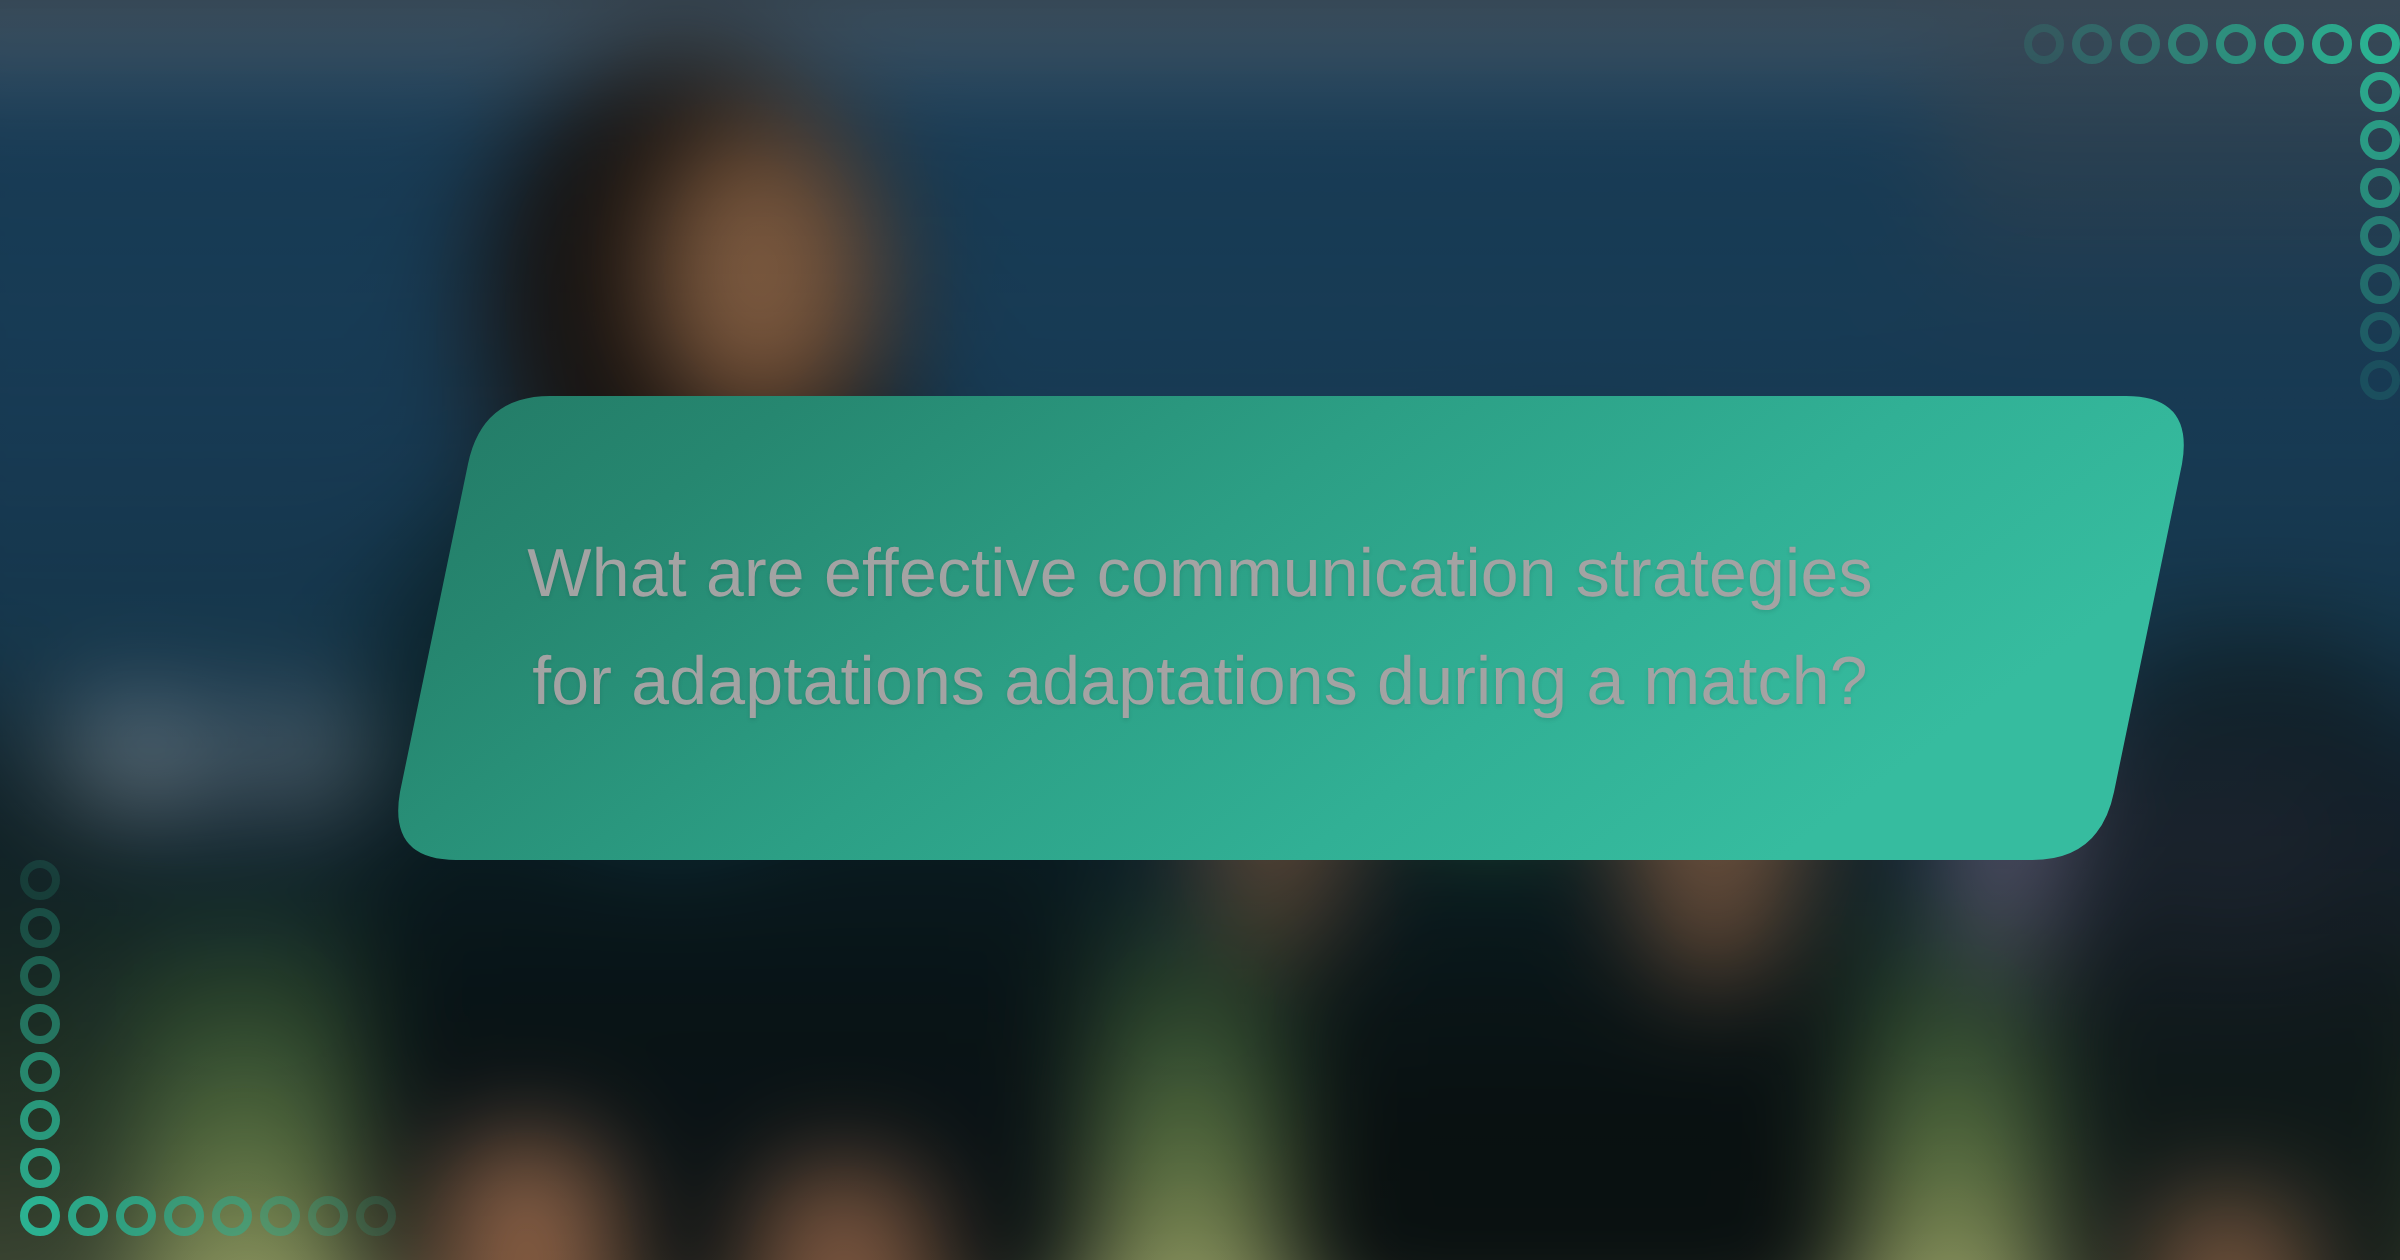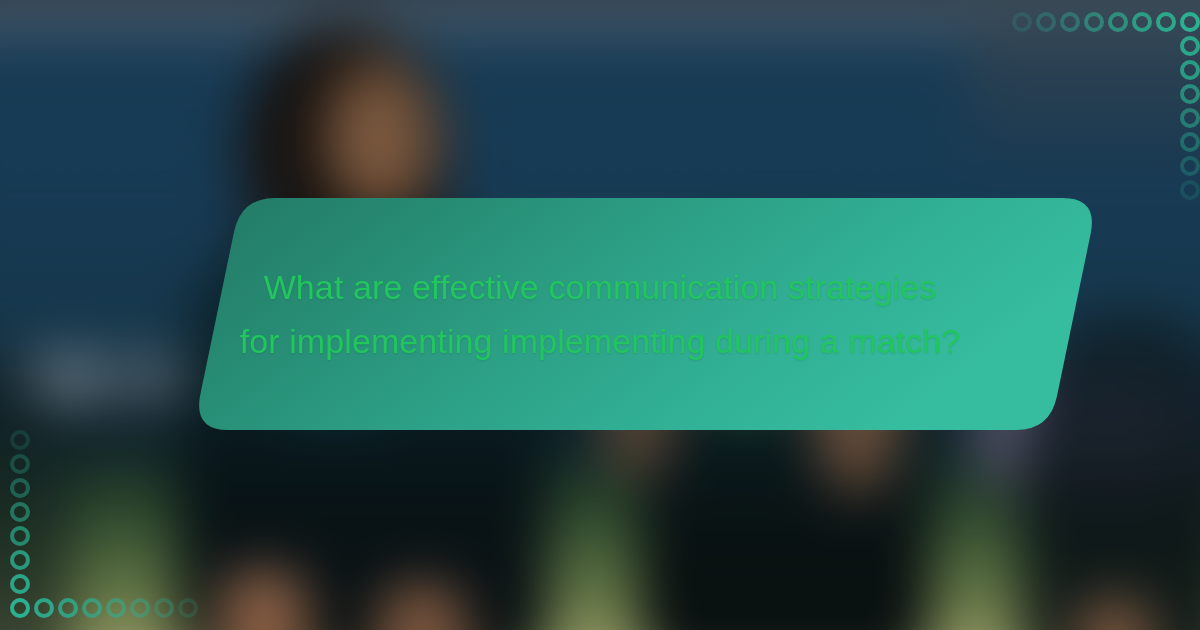--- a/index.html
+++ b/index.html
@@ -215,21 +215,21 @@
     width:1010px; height:232px;
   }
   
   .card-svg{ position:absolute; inset:0; width:100%; height:100%; display:block; }
 
   .card-text{
     position:absolute; inset:0;
     display:flex; flex-direction:column;
     align-items:center; justify-content:center;
     text-align:center;
-    color:#22c55e;
+    color:#a3a3a3;
     font-size:34px;
     line-height:54px;
     font-weight:400;
     letter-spacing:.1px;
     padding:0 70px;
     text-shadow:0 1px 2px rgba(0,0,0,.10);
   }
   .card-text .ln{ display:block; white-space:nowrap; }
 </style>
 </head>
@@ -319,17 +319,17 @@
         Q 955 232 921 232
         L 133 232
         Q 99 232 105 198
         L 139 34
         Q 146 0 180 0
         Z"></path>
     </svg>
 
     <div class="card-text">
       <span class="ln">What are effective communication strategies</span>
-      <span class="ln">for implementing implementing during a match?</span>
+      <span class="ln">for adaptations adaptations during a match?</span>
     </div>
   </div>
 
 </div>
 
 </body></html>

